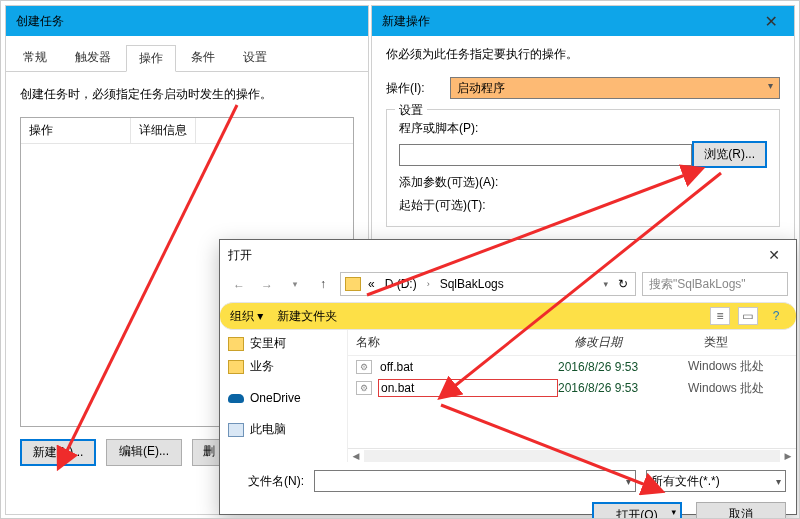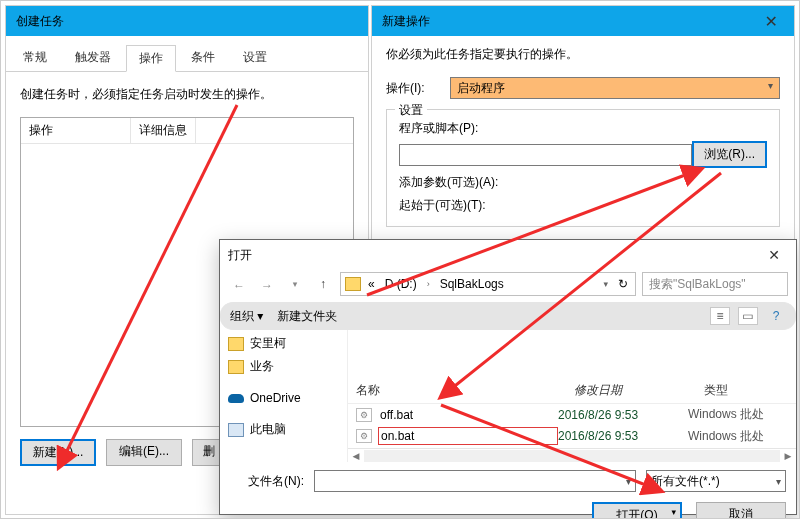--- a/index.html
+++ b/index.html
@@ -143,21 +143,21 @@
   .addrbar .folder-ico { width:16px; height:14px; background:#ffd86b; border:1px solid #caa12a; }
   .crumb { padding:0 3px; }
   .crumb.sep { color:#666; font-size:9px;}
   .searchbox {
     width:146px; border:1px solid #c0c0c0; height:24px;
     display:flex; align-items:center; padding:0 6px; color:#888; gap:4px;
   }
   .fo-toolbar {
     display:flex; align-items:center; padding:4px 10px;
     border-top:1px solid #e5e5e5; border-bottom:1px solid #e5e5e5;
-    background:#e5e5e5;
+    background:#fde047;
     border-radius:13px;
   }
   .fo-toolbar .right { margin-left:auto; display:flex; gap:8px; color:#555; }
   .iconbtn { width:20px; height:18px; border:1px solid #c8c8c8; display:flex; align-items:center; justify-content:center; background:#fff;}
   .fo-main {
     display:flex; height: 132px;
   }
   .fo-side {
     width: 128px; border-right:1px solid #eee;
     overflow:hidden; padding:2px 0;
@@ -174,21 +174,21 @@
   }
   .ico.pc { background:#d9e7f5; border:1px solid #6f93b8; }
   .fo-list {
     flex:1; overflow:hidden;
     display:flex; flex-direction:column;
   }
   .fo-cols {
     display:flex; border-bottom:1px solid #eee;
     color:#333;
   }
-  .fo-cols > div { padding:4px 8px;margin-top:48px; }
+  .fo-cols > div { padding:4px 8px; }
   .col-name { flex:1; }
   .col-date { width:130px;font-style:italic; }
   .col-type { width:100px; }
   .fo-rows { flex:1; position:relative; }
   .file-row {
     display:flex; align-items:center;
     padding:2px 8px;
   }
   .file-row .fico {
     width:16px; height:14px; border:1px solid #bbb; background:#fff; margin-right:6px;

